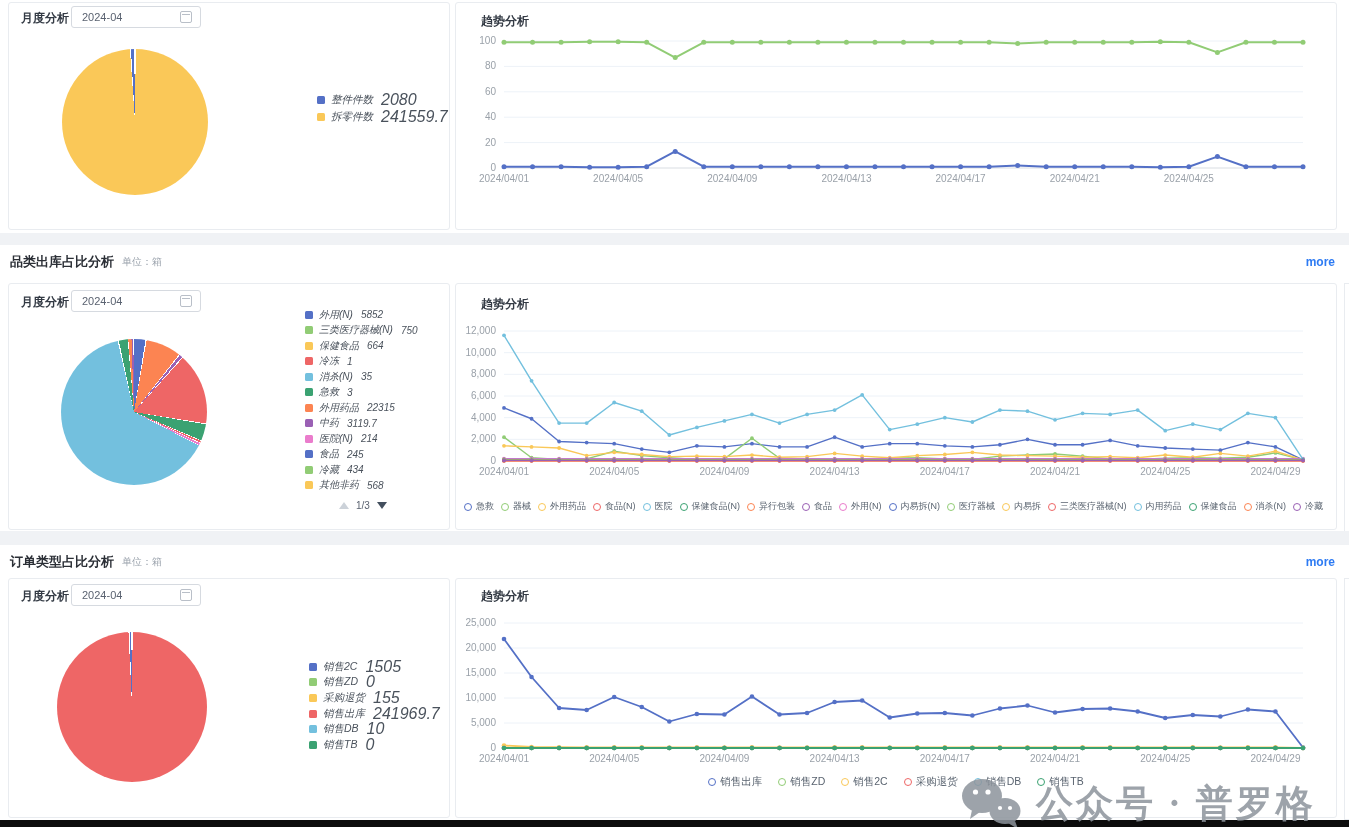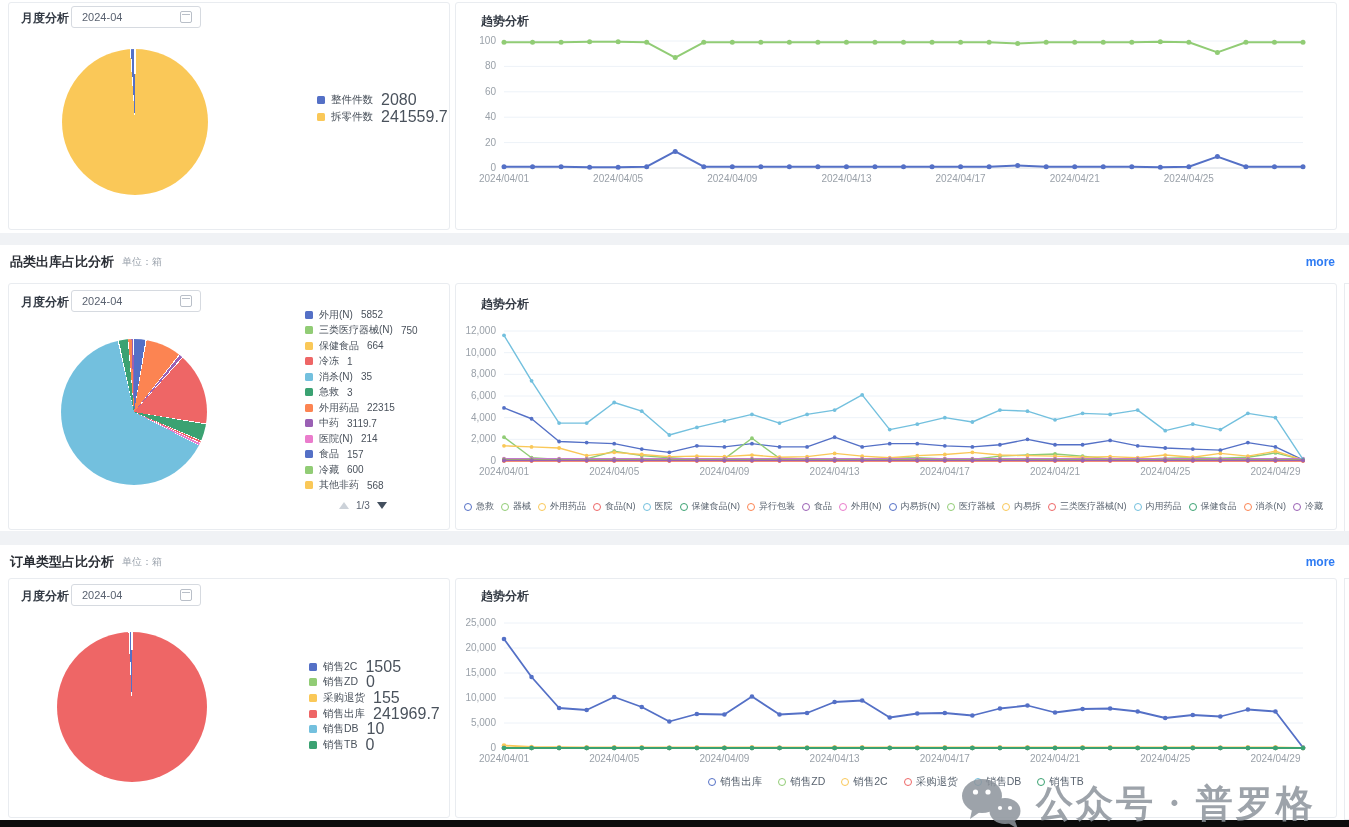--- a/index.html
+++ b/index.html
@@ -36,21 +36,21 @@
   .dinput .cal{width:10px;height:10px;border:1px solid #b9bfc8;border-radius:2px;margin-right:8px;position:relative;}
   .dinput .cal::before{content:'';position:absolute;left:1px;right:1px;top:2px;height:1px;background:#b9bfc8;}
   .pie{position:absolute;border-radius:50%;}
   #pie1{left:53px;top:46px;width:146px;height:146px;}
   #pie2{left:52px;top:55px;width:146px;height:146px;}
   #pie3{left:48px;top:53px;width:150px;height:150px;}
   .plg{position:absolute;}
   #plg1{left:308px;top:88px;}
   #plg2{left:296px;top:23px;}
   #plg3{left:300px;top:80px;}
-  .plg-row{display:flex;align-items:center;height:17px;cursor:pointer;}
+  .plg-row{display:flex;align-items:center;height:17px;cursor:pointer;font-style:italic;}
   #plg2 .plg-row{height:15.5px;}
   #plg3 .plg-row{height:15.6px;}
   .plg-row .sq{width:8px;height:8px;border-radius:1.5px;margin-right:6px;flex:none;}
   .plg-label{font-size:10.5px;color:#4a525c;}
   #plg2 .plg-label{font-size:10px;}
   .plg-val{font-size:16px;color:#4a525c;margin-left:8px;}
   #plg2 .plg-val{font-size:10px;}
   .pie-pg{position:absolute;display:flex;align-items:center;gap:7px;font-size:10px;color:#5a6270;justify-content:flex-end;}
   #ppg2{left:330px;top:216px;}
   .tri-up{width:0;height:0;border-left:5px solid transparent;border-right:5px solid transparent;border-bottom:7px solid #ccd2d9;cursor:pointer;}
@@ -237,26 +237,26 @@
           <span class="plg-val">3119.7</span>
         </div>
         <div class="plg-row">
           <span class="sq" style="background: rgb(234, 124, 204);"></span>
           <span class="plg-label">医院(N)</span>
           <span class="plg-val">214</span>
         </div>
         <div class="plg-row">
           <span class="sq" style="background: rgb(84, 112, 198);"></span>
           <span class="plg-label">食品</span>
-          <span class="plg-val">157</span>
+          <span class="plg-val">245</span>
         </div>
         <div class="plg-row">
           <span class="sq" style="background: rgb(145, 204, 117);"></span>
           <span class="plg-label">冷藏</span>
-          <span class="plg-val">600</span>
+          <span class="plg-val">434</span>
         </div>
         <div class="plg-row">
           <span class="sq" style="background: rgb(250, 200, 88);"></span>
           <span class="plg-label">其他非药</span>
           <span class="plg-val">568</span>
         </div>
       </div>
     <div class="pie-pg" id="ppg2">
       <span class="tri-up"></span>
       <span class="pg-num">1/3</span>

